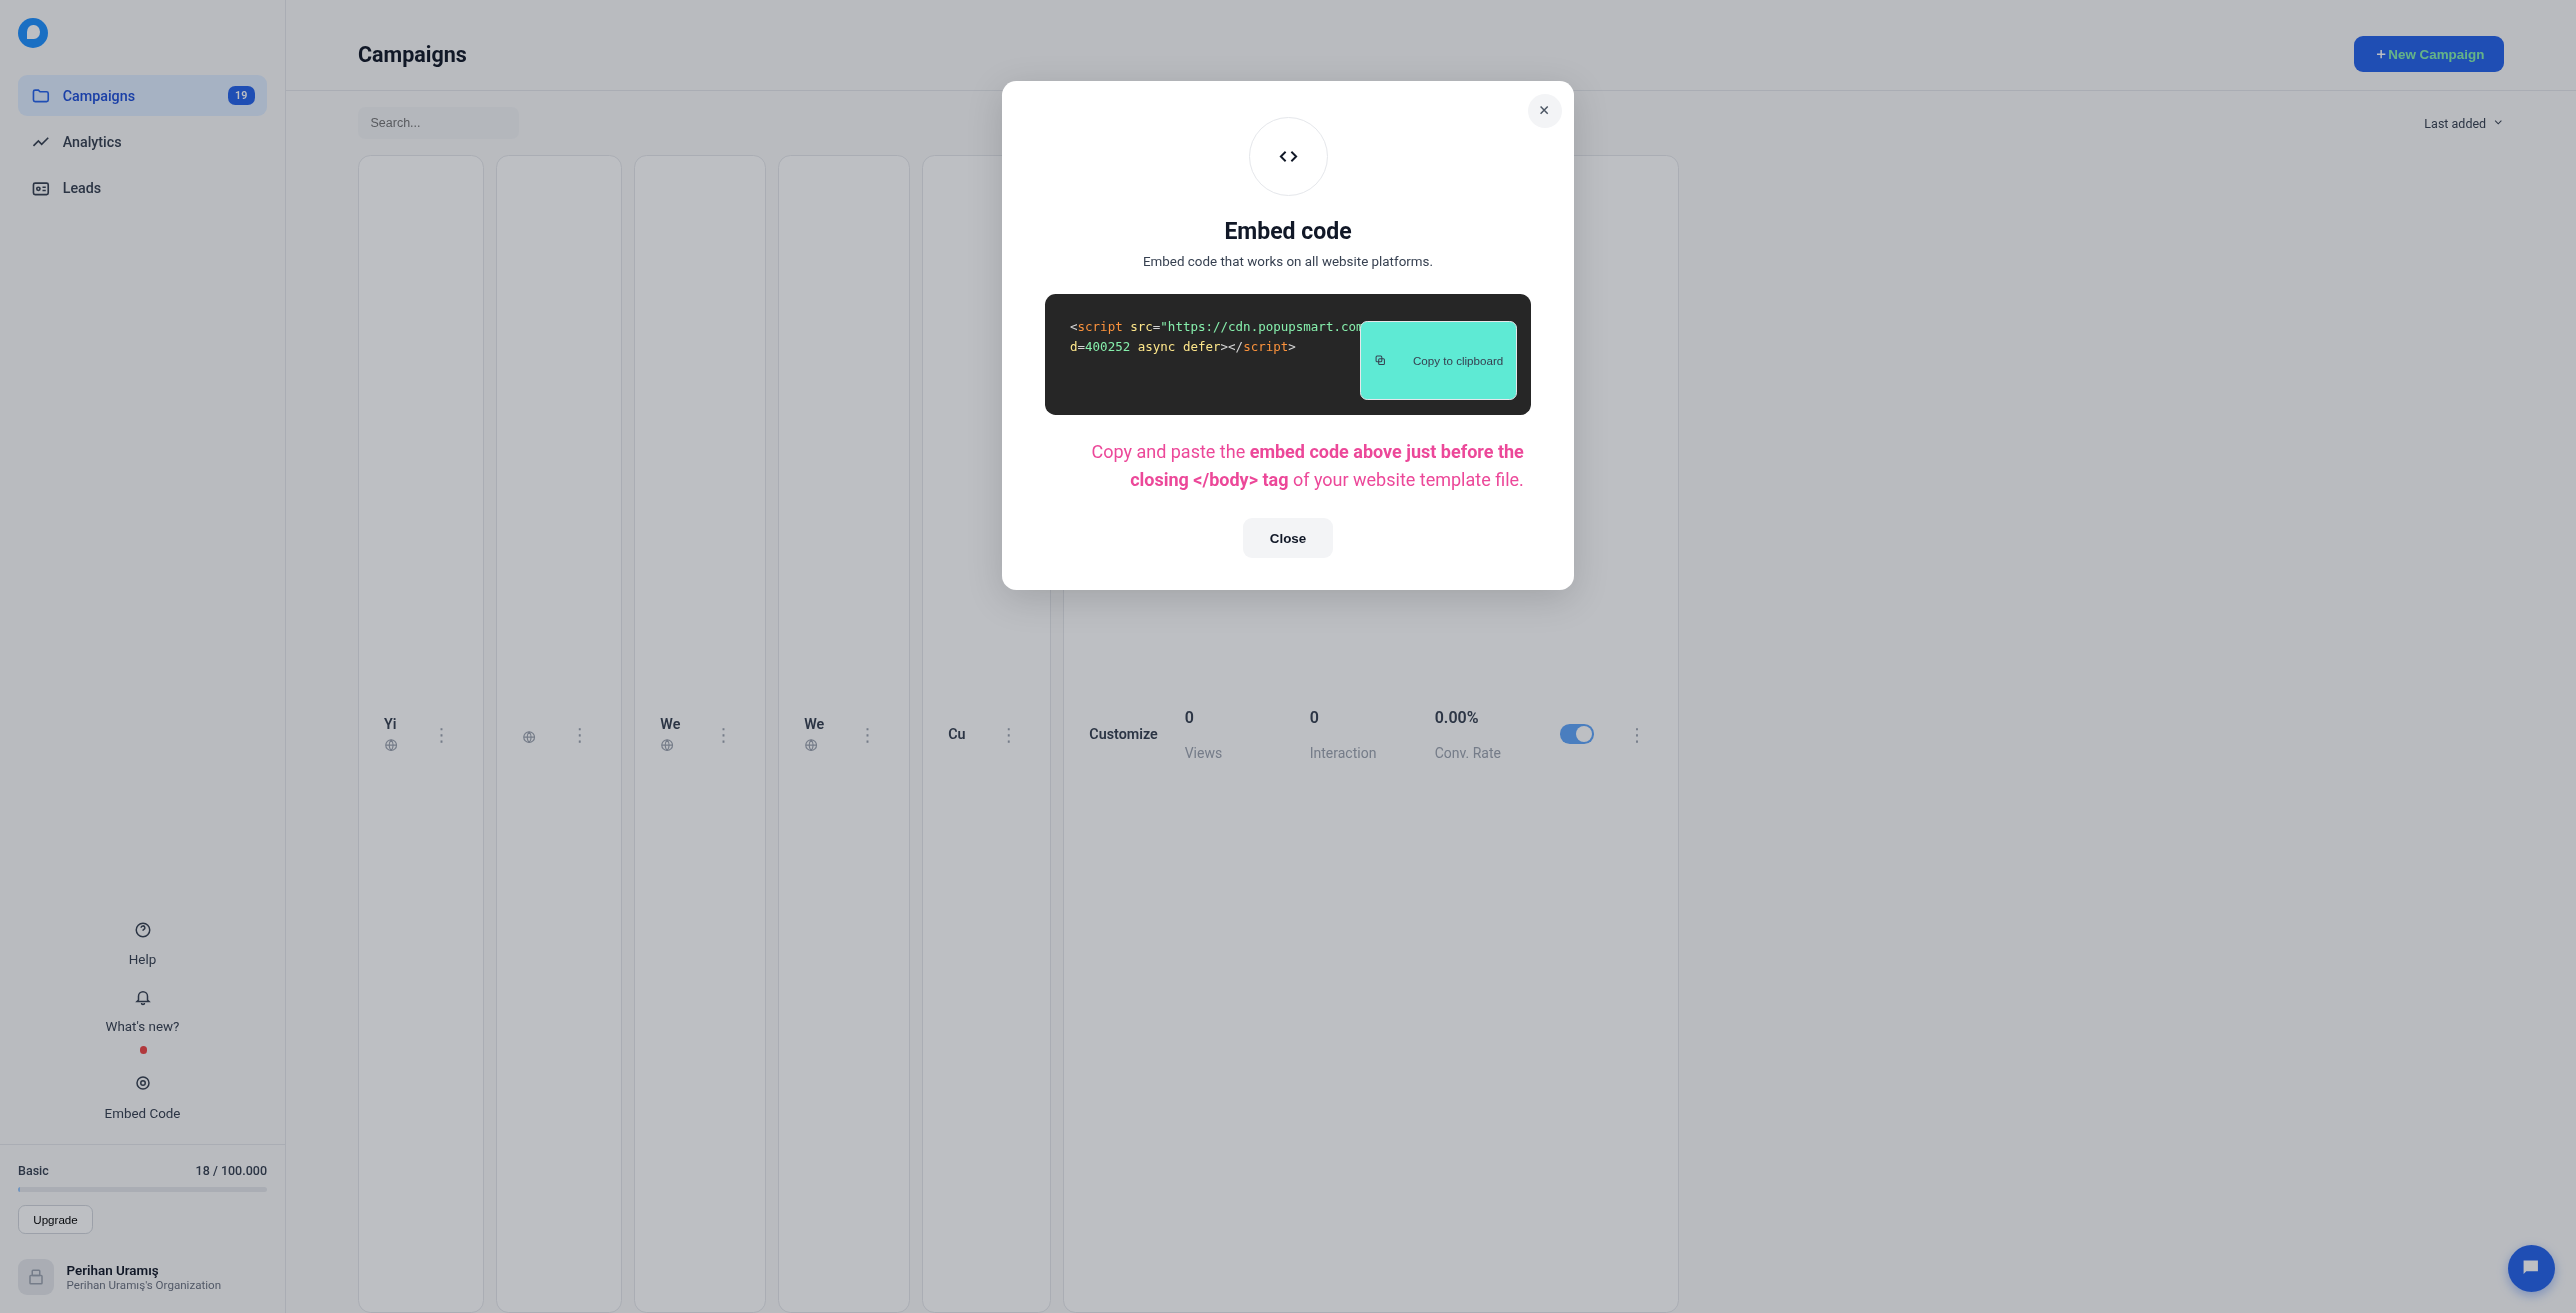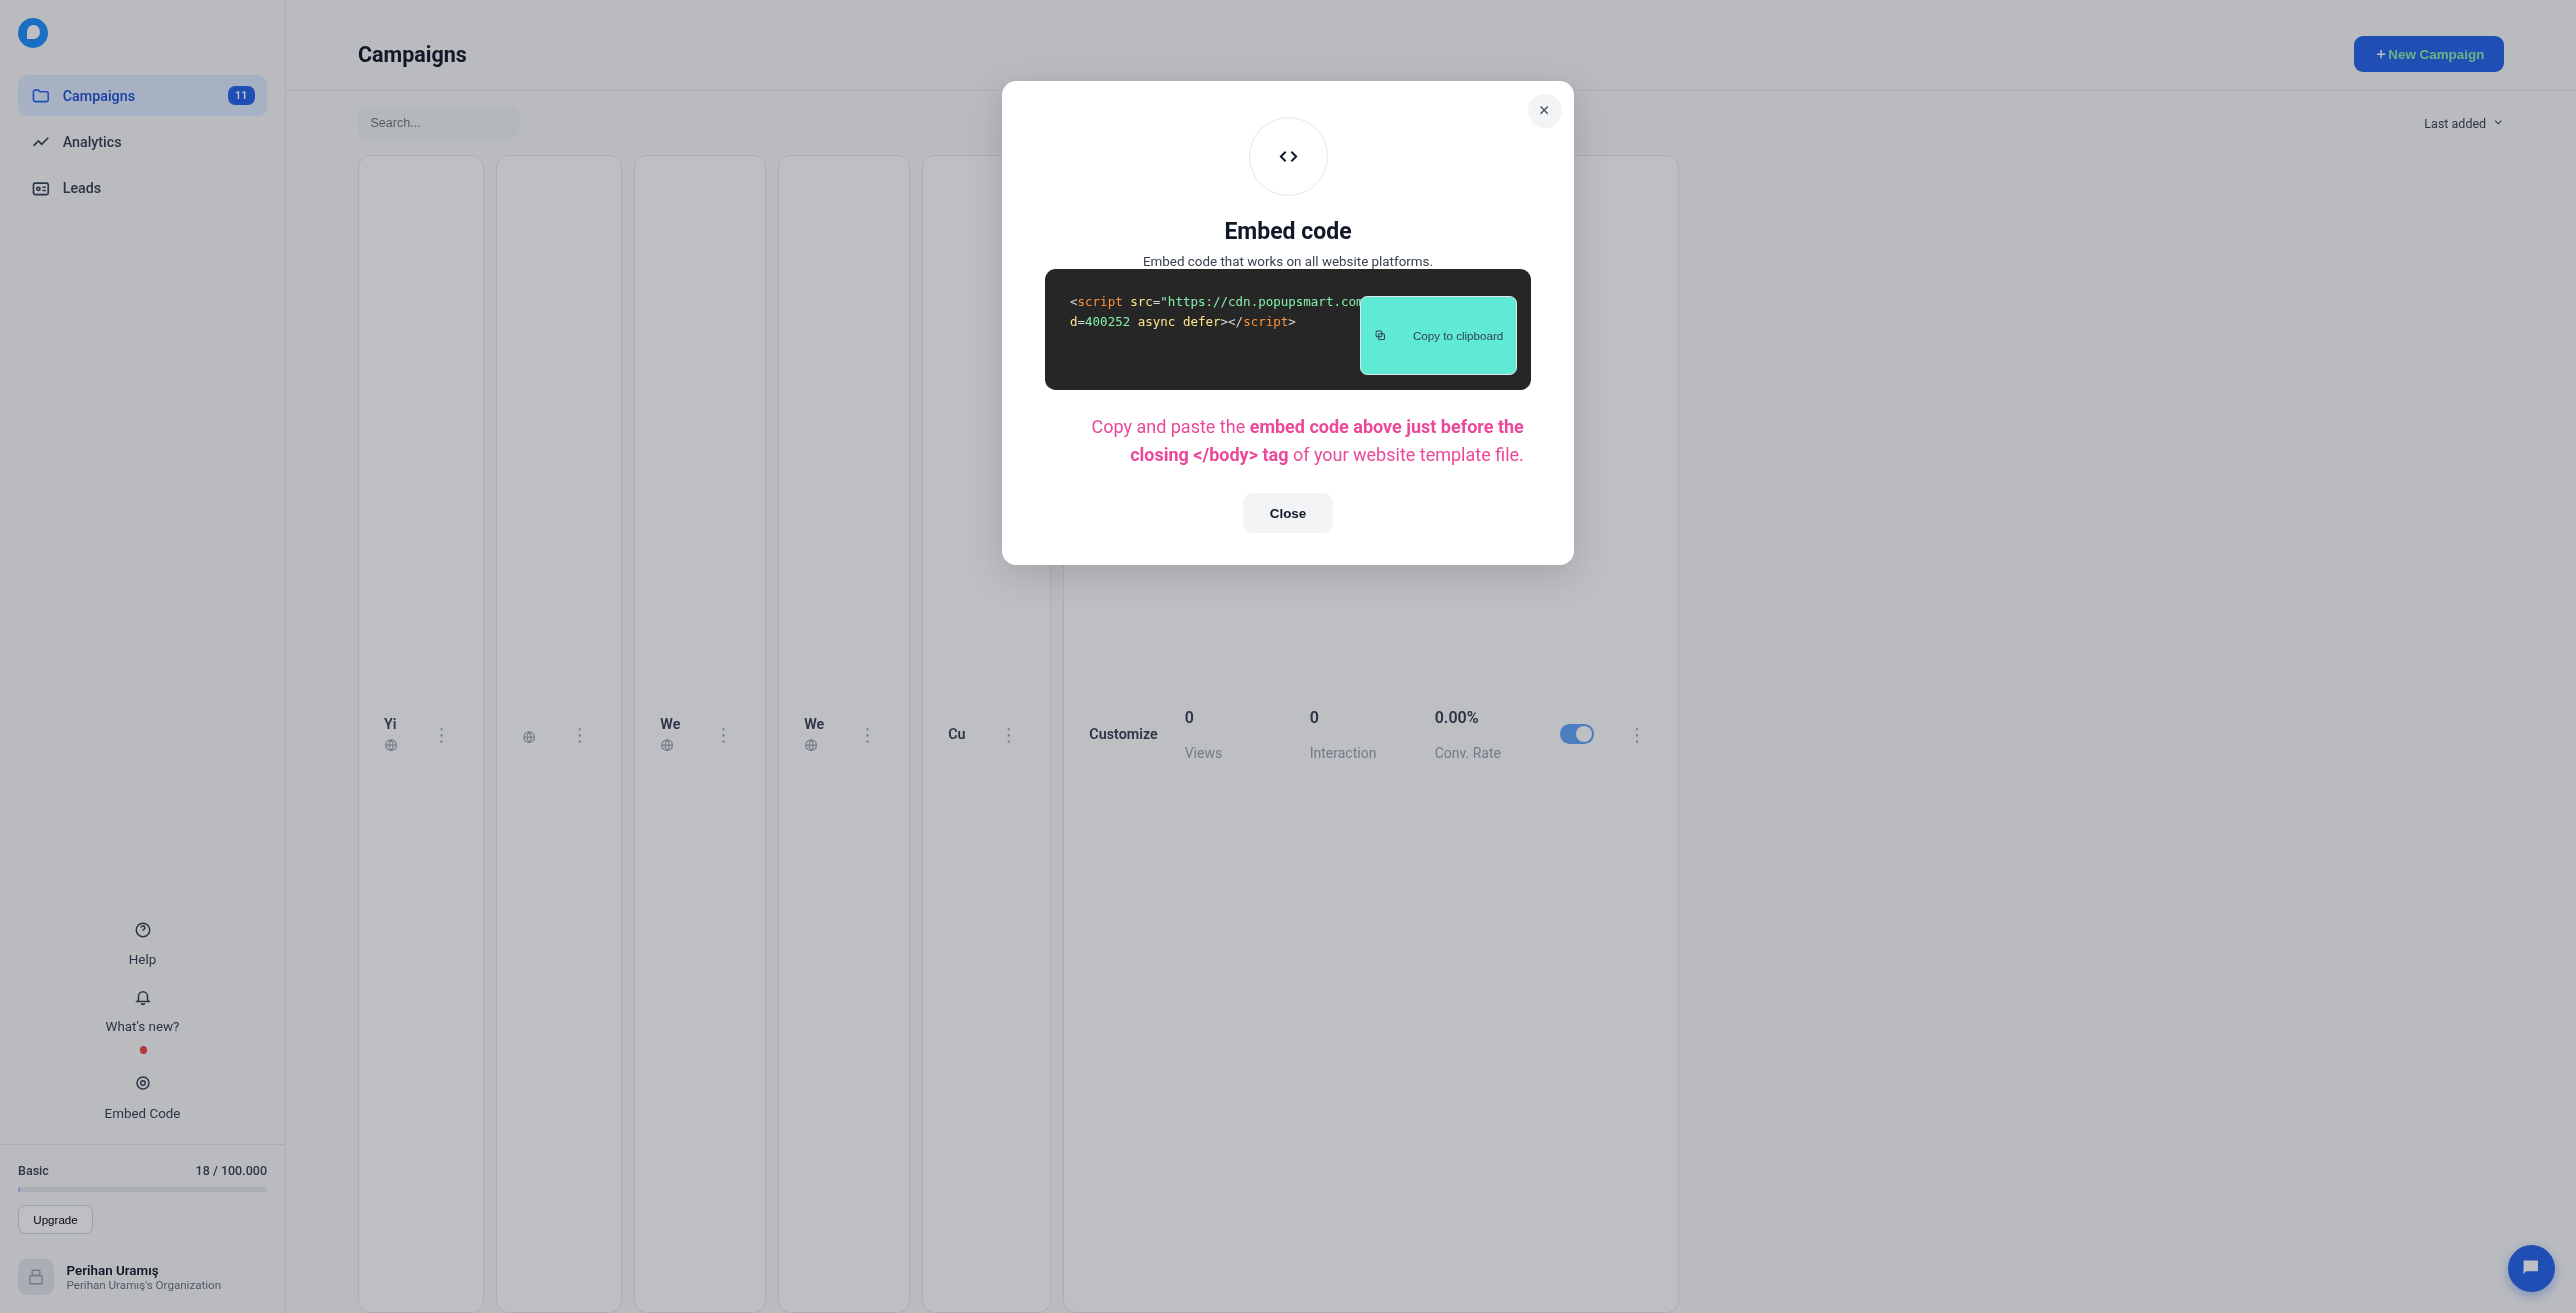--- a/index.html
+++ b/index.html
@@ -56,21 +56,21 @@
   .toggle.on { background:#60a5fa; }
   .toggle.on::after { left:auto; right:1.8px; }
   .dots { color: #9ca3af; font-size: 18px; cursor: pointer; padding: 3.6px 7.2px; }
   
   
   .overlay { position: fixed; inset: 0; background: rgba(17,24,39,0.28); display: flex; align-items: flex-start; justify-content: center; padding-top: 81px; z-index: 50; }
   .modal { width: 572px; background: #fff; border-radius: 14.3px; padding: 36px 43px 32px; position: relative; box-shadow: 0 9px 36px rgba(0,0,0,0.15); }
   .modal-close { position: absolute; top: 12.5px; right: 12.5px; width: 34px; height: 34px; border-radius: 50%; background: #f3f4f6; display: flex; align-items: center; justify-content: center; cursor: pointer; color: #4b5563; font-size: 16px; }
   .modal-icon-wrap { width: 79px; height: 79px; border-radius: 50%; border: 0.9px solid #e5e7eb; display: flex; align-items: center; justify-content: center; margin: 0 auto 21.5px; }
   .modal-title { font-size: 23px; font-weight: 700; text-align: center; margin-bottom: 9px; }
-  .modal-sub { font-size: 13.4px; color: #374151; text-align: center; }
+  .modal-sub { font-size: 13.4px; color: #374151; text-align: center; margin-bottom: 25px; }
   .codebox { background: #262626; border-radius: 10.7px; padding: 23px 25px 18px; font-family: ui-monospace, Menlo, monospace; font-size: 12.5px; line-height: 1.6; position: relative; color: #d4d4d4; word-break: break-all; white-space: pre-wrap; }
   .t-brk { color: #d4d4d4; }
   .t-tag { color: #fb923c; }
   .t-attr { color: #fde68a; }
   .t-op { color: #d4d4d4; }
   .t-str { color: #86efac; }
   .copy-btn { position: absolute; right: 14.3px; bottom: 14.3px; background: #5eead4; border: 0.9px solid #e5e7eb; border-radius: 7.2px; padding: 6.3px 12.5px; font-size: 11.6px; display: flex; align-items: center; gap: 7.2px; cursor: pointer; color: #374151; }
   .modal-help { font-size: 18px; color: #ec4899; text-align: right; margin: 23px 7.2px 0; line-height: 1.6; }
   .modal-help b { font-weight: 700; }
   .close-btn { display: block; margin: 23px auto 0; background: #f3f4f6; border: none; border-radius: 9px; padding: 12.5px 27px; font-size: 13.4px; font-weight: 600; cursor: pointer; color: #111827; }
@@ -90,21 +90,21 @@
     </div>
 
     <nav class="nav">
       <div class="nav-item active">
         <span class="nav-icon">
           <svg width="19.7" height="19.7" viewBox="0 0 24 24" fill="none" stroke="#2563eb" stroke-width="2">
               <path d="M3 7a2 2 0 0 1 2-2h4l2 2h8a2 2 0 0 1 2 2v8a2 2 0 0 1-2 2H5a2 2 0 0 1-2-2V7z"></path>
             </svg>
         </span>
         <span>Campaigns</span>
-        <span class="badge">11</span>
+        <span class="badge">19</span>
       </div>
       <div class="nav-item">
         <span class="nav-icon">
           <svg width="19.7" height="19.7" viewBox="0 0 24 24" fill="none" stroke="#374151" stroke-width="2">
               <path d="M3 17l6-6 4 4 8-8"></path>
             </svg>
         </span>
         <span>Analytics</span>
       </div>
       <div class="nav-item">

